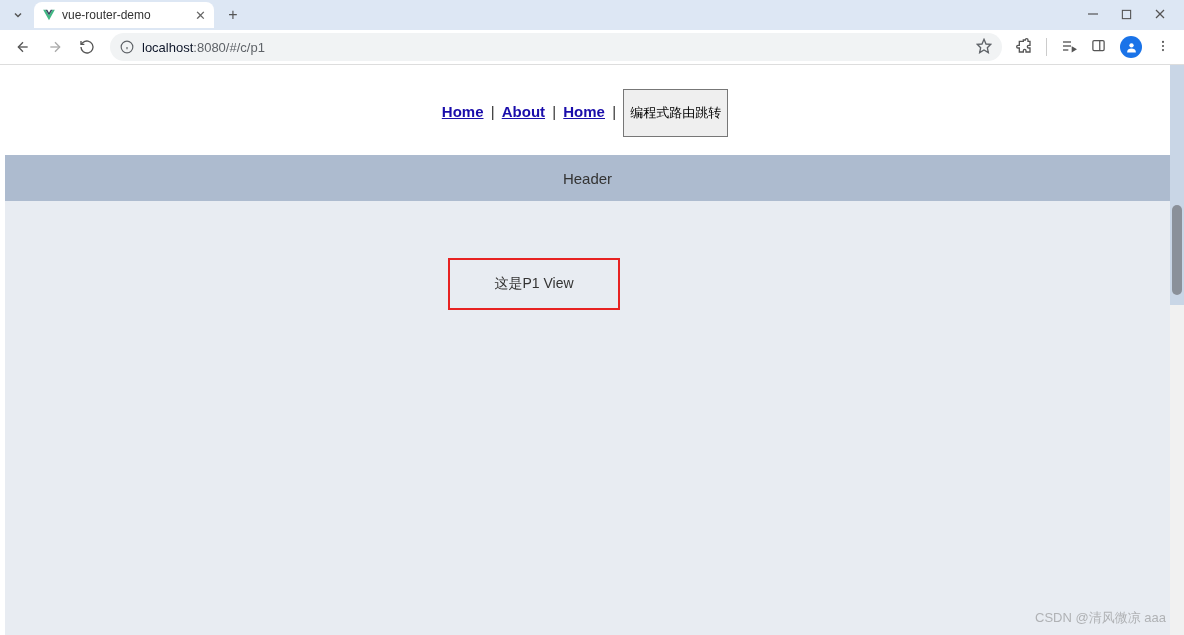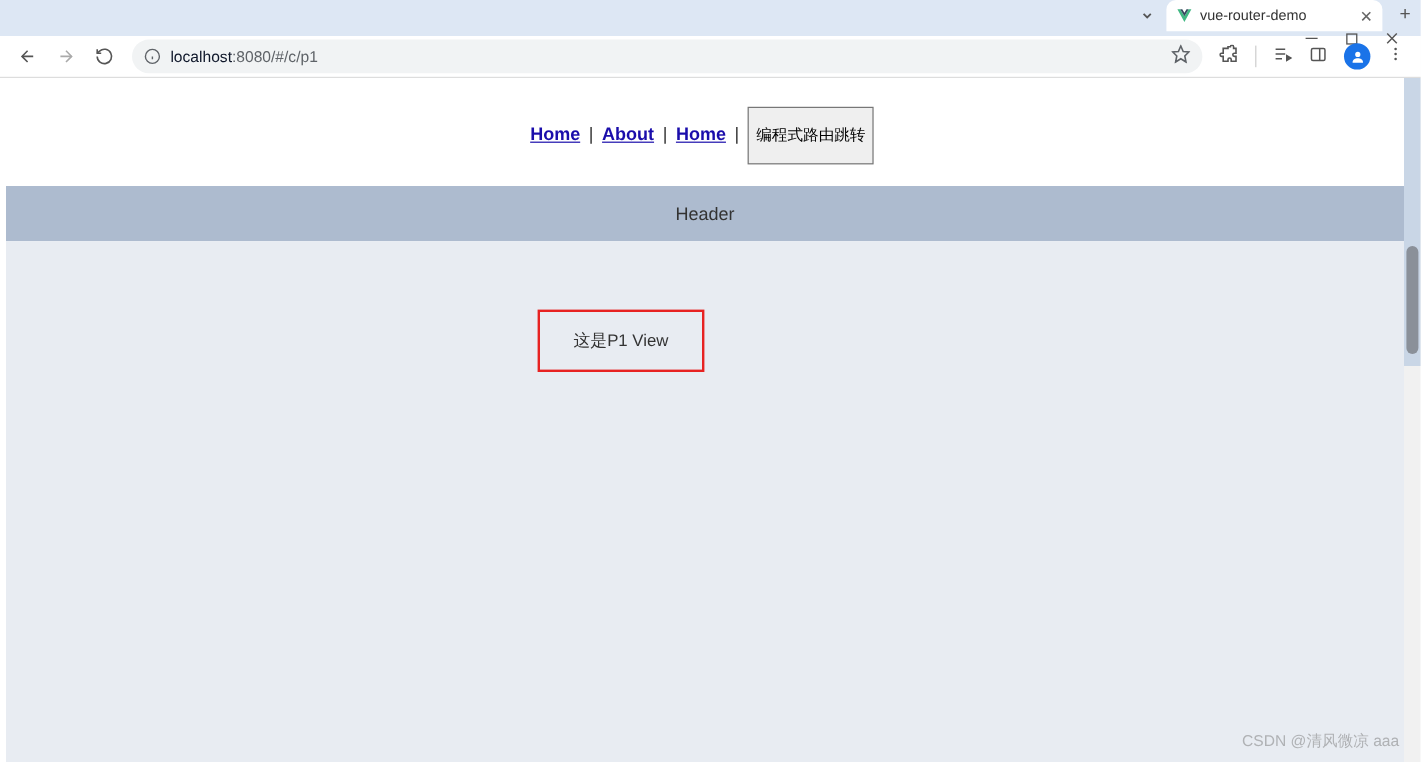--- a/index.html
+++ b/index.html
@@ -11,21 +11,20 @@
       overflow: hidden;
       position: relative;
     }
 
     
     .browser-chrome {
       background: #dde7f4;
       height: 30px;
       display: flex;
       align-items: flex-end;
-      flex-direction: column;
     }
     .tabs-area {
       display: flex;
       align-items: center;
       padding-left: 8px;
       height: 100%;
     }
     .tab-dropdown {
       width: 20px; height: 20px;
       display: flex; align-items: center; justify-content: center;
@@ -207,21 +206,21 @@
     }
     .main-view {
       flex: 1;
       background: #e8ecf2;
       position: relative;
     }
     .view-box {
       position: absolute;
       left: 443px;
       top: 57px;
-      width: 139px;
+      width: 172px;
       height: 52px;
       border: 2px solid #e72222;
       display: flex;
       align-items: center;
       justify-content: center;
       font-size: 14px;
       color: #333;
     }
     .watermark {
       position: absolute;

